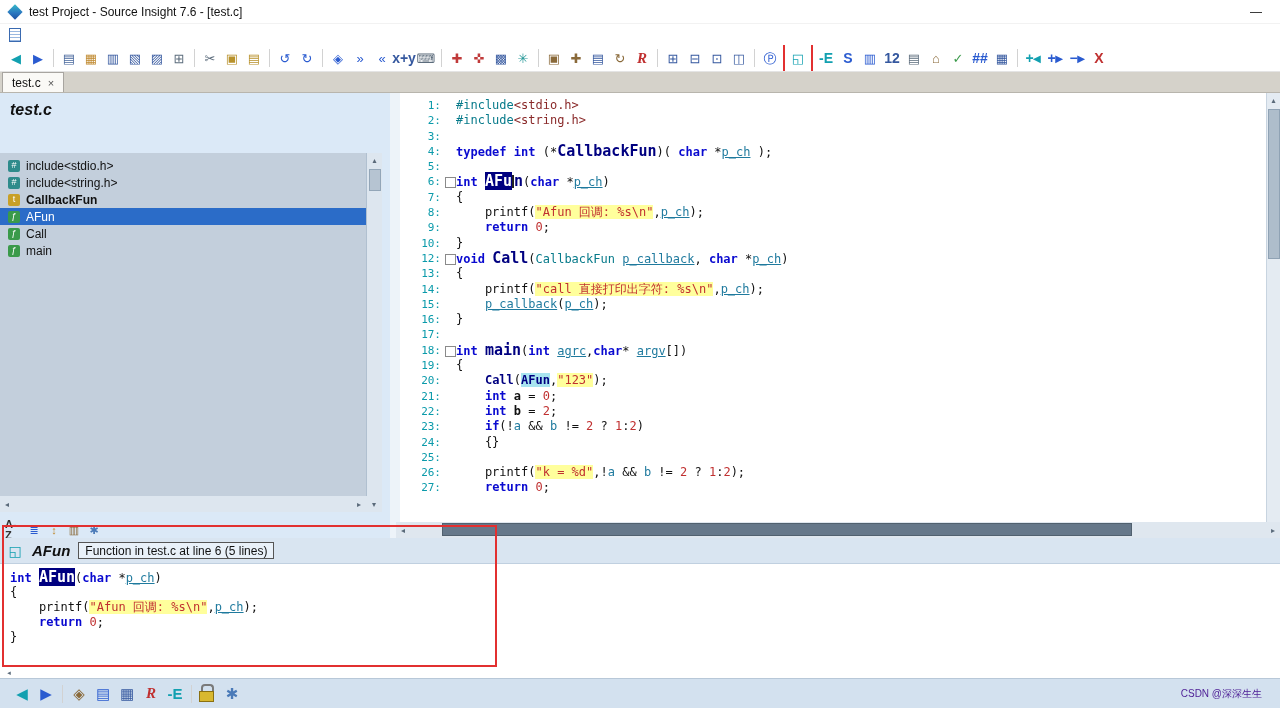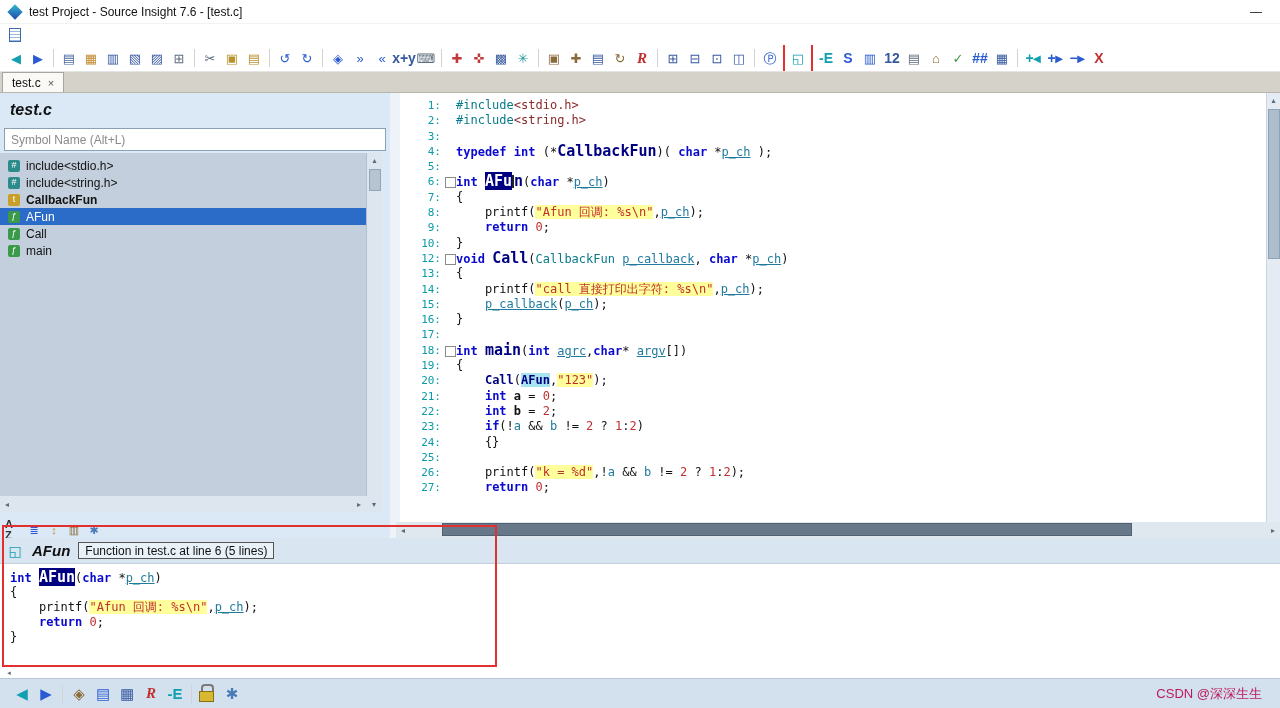--- a/index.html
+++ b/index.html
@@ -120,21 +120,21 @@
   .xline{height:15px;line-height:15px;white-space:pre}
   #ctx-hrow{position:absolute;left:0;top:668px;width:1280px;height:10px;background:#fff;
     display:flex;align-items:center}
   #ctx-hrow .scroll-btn{font-size:7px;padding-left:4px}
 
   
   #bottombar{position:absolute;left:0;top:678px;width:1280px;height:30px;background:#d3e1ef;
     border-top:1px solid #b8c8d8;display:flex;align-items:center;padding:0 10px}
   #bottombar .tb-icon{width:22px;height:22px;font-size:15px}
   .bb-spacer{flex:1}
-  .bb-watermark{color:#be185d;font-size:13px;padding-right:8px}
+  .bb-watermark{color:#4c1d95;font-size:10px;padding-right:8px}
 
   
   .lock{position:relative}
   .lock::before{content:"";position:absolute;left:4px;top:1px;width:9px;height:8px;
     border:2px solid #7a7a7a;border-bottom:none;border-radius:4px 4px 0 0}
   .lock::after{content:"";position:absolute;left:2px;top:8px;width:13px;height:9px;
     background:#d8b830;border:1px solid #8a7010}
 
   
   .red-box{position:absolute;border:2px solid var(--accent-red,#e23030);z-index:40;pointer-events:none}
@@ -213,21 +213,20 @@
 
 <div id="tabbar">
     <div class="tab active">
       <span class="tab-label">test.c</span>
       <span class="tab-close">×</span>
     </div>
   </div>
 
 <div id="symbol-panel">
   <div class="sp-title">test.c</div>
-  <input class="sp-input" placeholder="Symbol Name (Alt+L)" style="">
   <div id="sym-list">
       <div class="sym-row">
         <span class="sym-ic ic-include">#</span>
         <span class="sym-lb">include&lt;stdio.h&gt;</span>
       </div>
       <div class="sym-row">
         <span class="sym-ic ic-include">#</span>
         <span class="sym-lb">include&lt;string.h&gt;</span>
       </div>
       <div class="sym-row">

